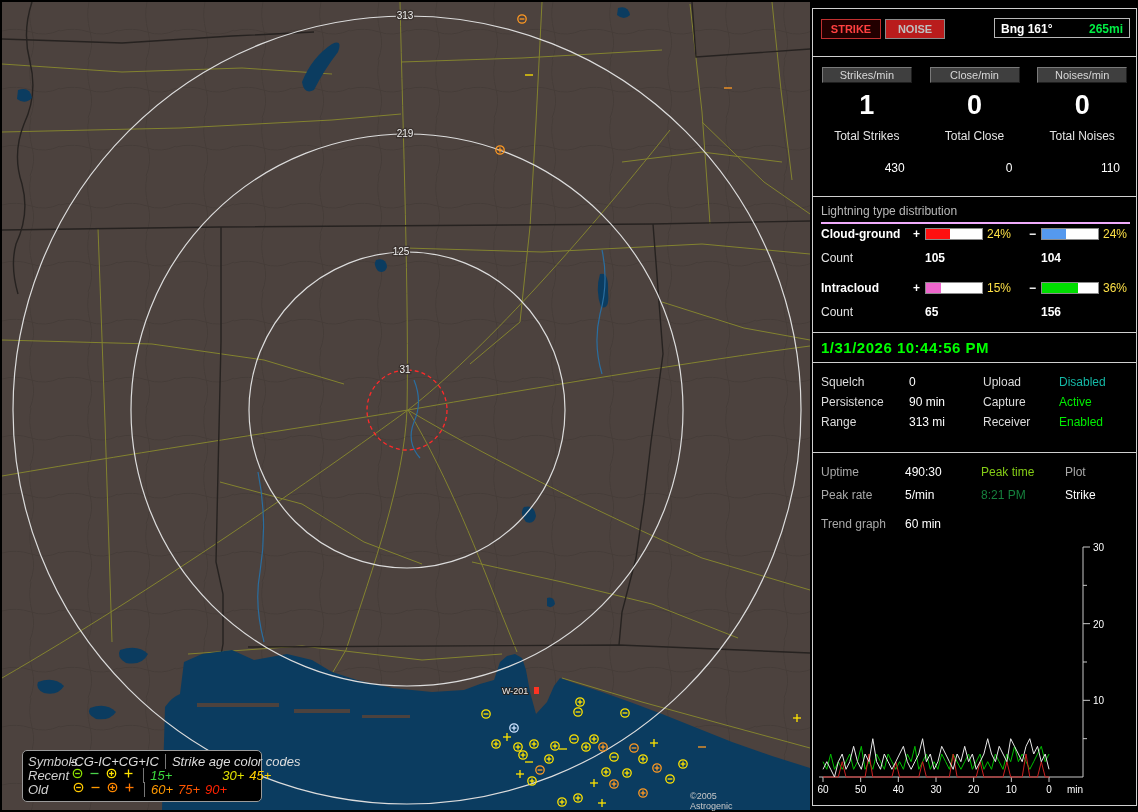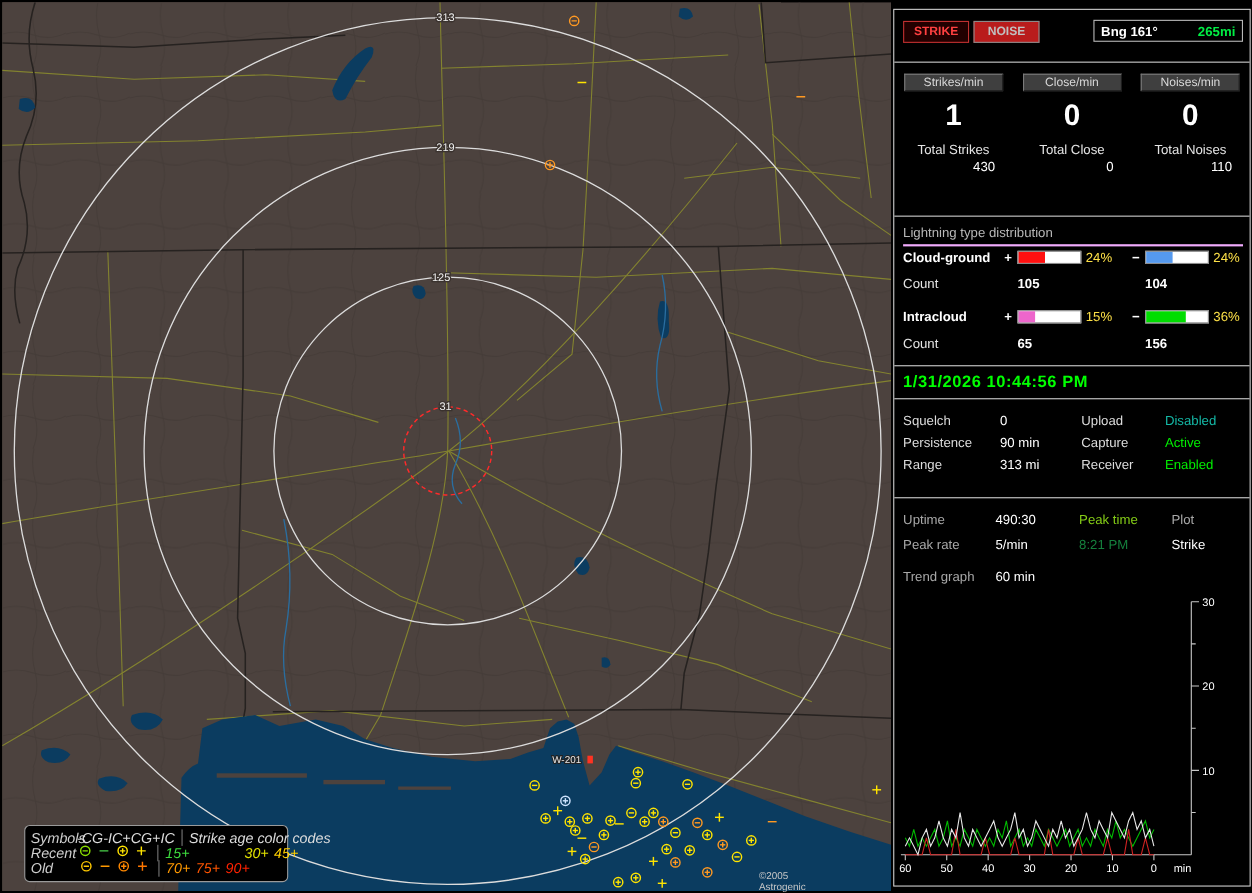--- a/index.html
+++ b/index.html
@@ -41,21 +41,21 @@
            padding:0 6px;box-sizing:border-box;display:flex;justify-content:space-between;}
   .bng-val{color:#00ee44;}
 
   .counters{display:flex;}
   .counter-col{width:108.3px;text-align:center;position:relative;}
   .rate-btn{display:inline-block;margin-top:10px;width:88px;font-size:11px;color:#d8d8d8;
             background:#3f3f3f;border:1px solid #7a7a7a;border-right-color:#1e1e1e;
             border-bottom-color:#1e1e1e;padding:1px 0;}
   .rate-val{font-size:27px;font-weight:bold;color:#fff;margin-top:6px;height:32px;line-height:32px;}
   .total-label{font-size:12px;color:#e4e4e4;margin-top:8px;}
-  .total-val{font-size:12px;color:#fff;text-align:right;padding-right:16px;margin-top:1px;}
+  .total-val{font-size:12px;color:#fff;text-align:right;padding-right:16px;margin-top:18px;}
 
   .dist-title{margin:7px 0 0 8px;padding-bottom:4px;font-size:12px;color:#b8b8b8;
               border-bottom:2px solid #f0abfc;width:309px;}
   .dist-row{position:absolute;left:0;width:100%;height:14px;font-size:12px;}
   .dist-label{position:absolute;left:8px;font-weight:bold;color:#fff;}
   .dist-sign{position:absolute;font-weight:bold;color:#fff;}
   .bar{position:absolute;top:1px;width:56px;height:10px;background:#fff;border:1px solid #8a8a8a;}
   .bar-fill{display:block;height:100%;}
   .dist-pct{position:absolute;font-weight:normal;color:#fde047;}
   .count-label{position:absolute;left:8px;color:#e4e4e4;}
@@ -426,21 +426,21 @@
             </svg>
           </span><span class="lg-symcell">
             <svg width="13" height="13" viewBox="0 0 13 13">
               <g stroke="#ff7700" fill="none" stroke-width="1.3">
                 <line x1="2.5" y1="6.5" x2="10.5" y2="6.5"></line>
                 <line x1="6.5" y1="2.5" x2="6.5" y2="10.5"></line>
               </g>
             </svg>
           </span></span>
       <span class="lg-ages">
-          <span class="lg-age" style="color: rgb(255, 153, 0);">70+</span>
+          <span class="lg-age" style="color: rgb(255, 153, 0);">60+</span>
           <span class="lg-age" style="color: rgb(255, 85, 0);">75+</span>
           <span class="lg-age" style="color: rgb(255, 34, 0);">90+</span>
         </span>
     </div>
   </div>
 
   <div class="copyright">©2005 Astrogenic Systems</div>
 </div>
 
 <div class="panel">

